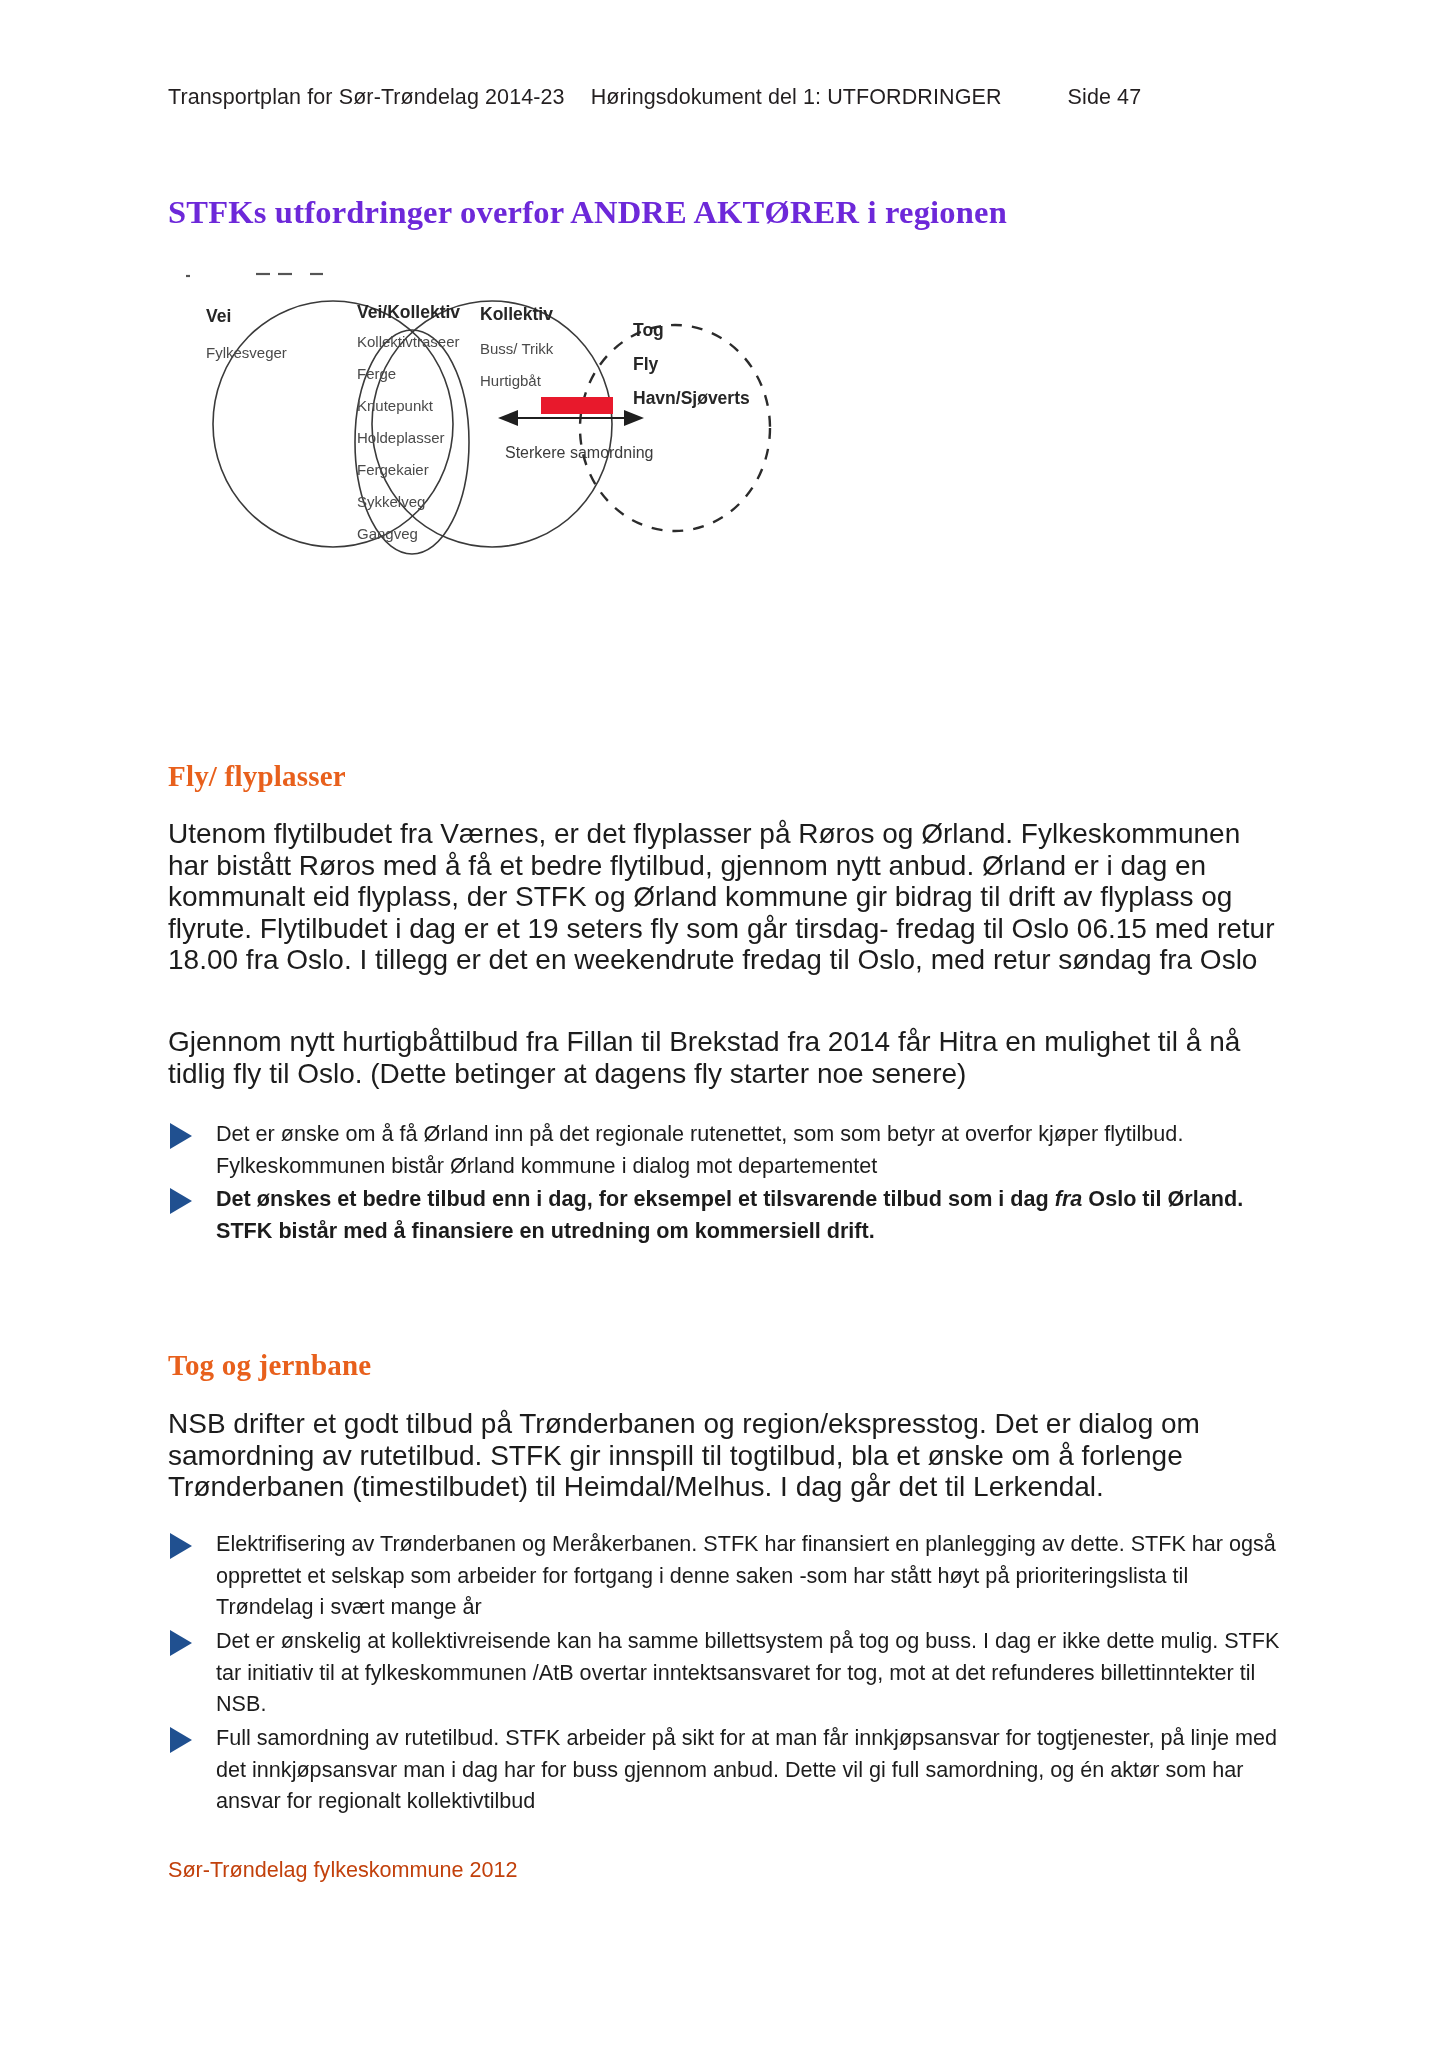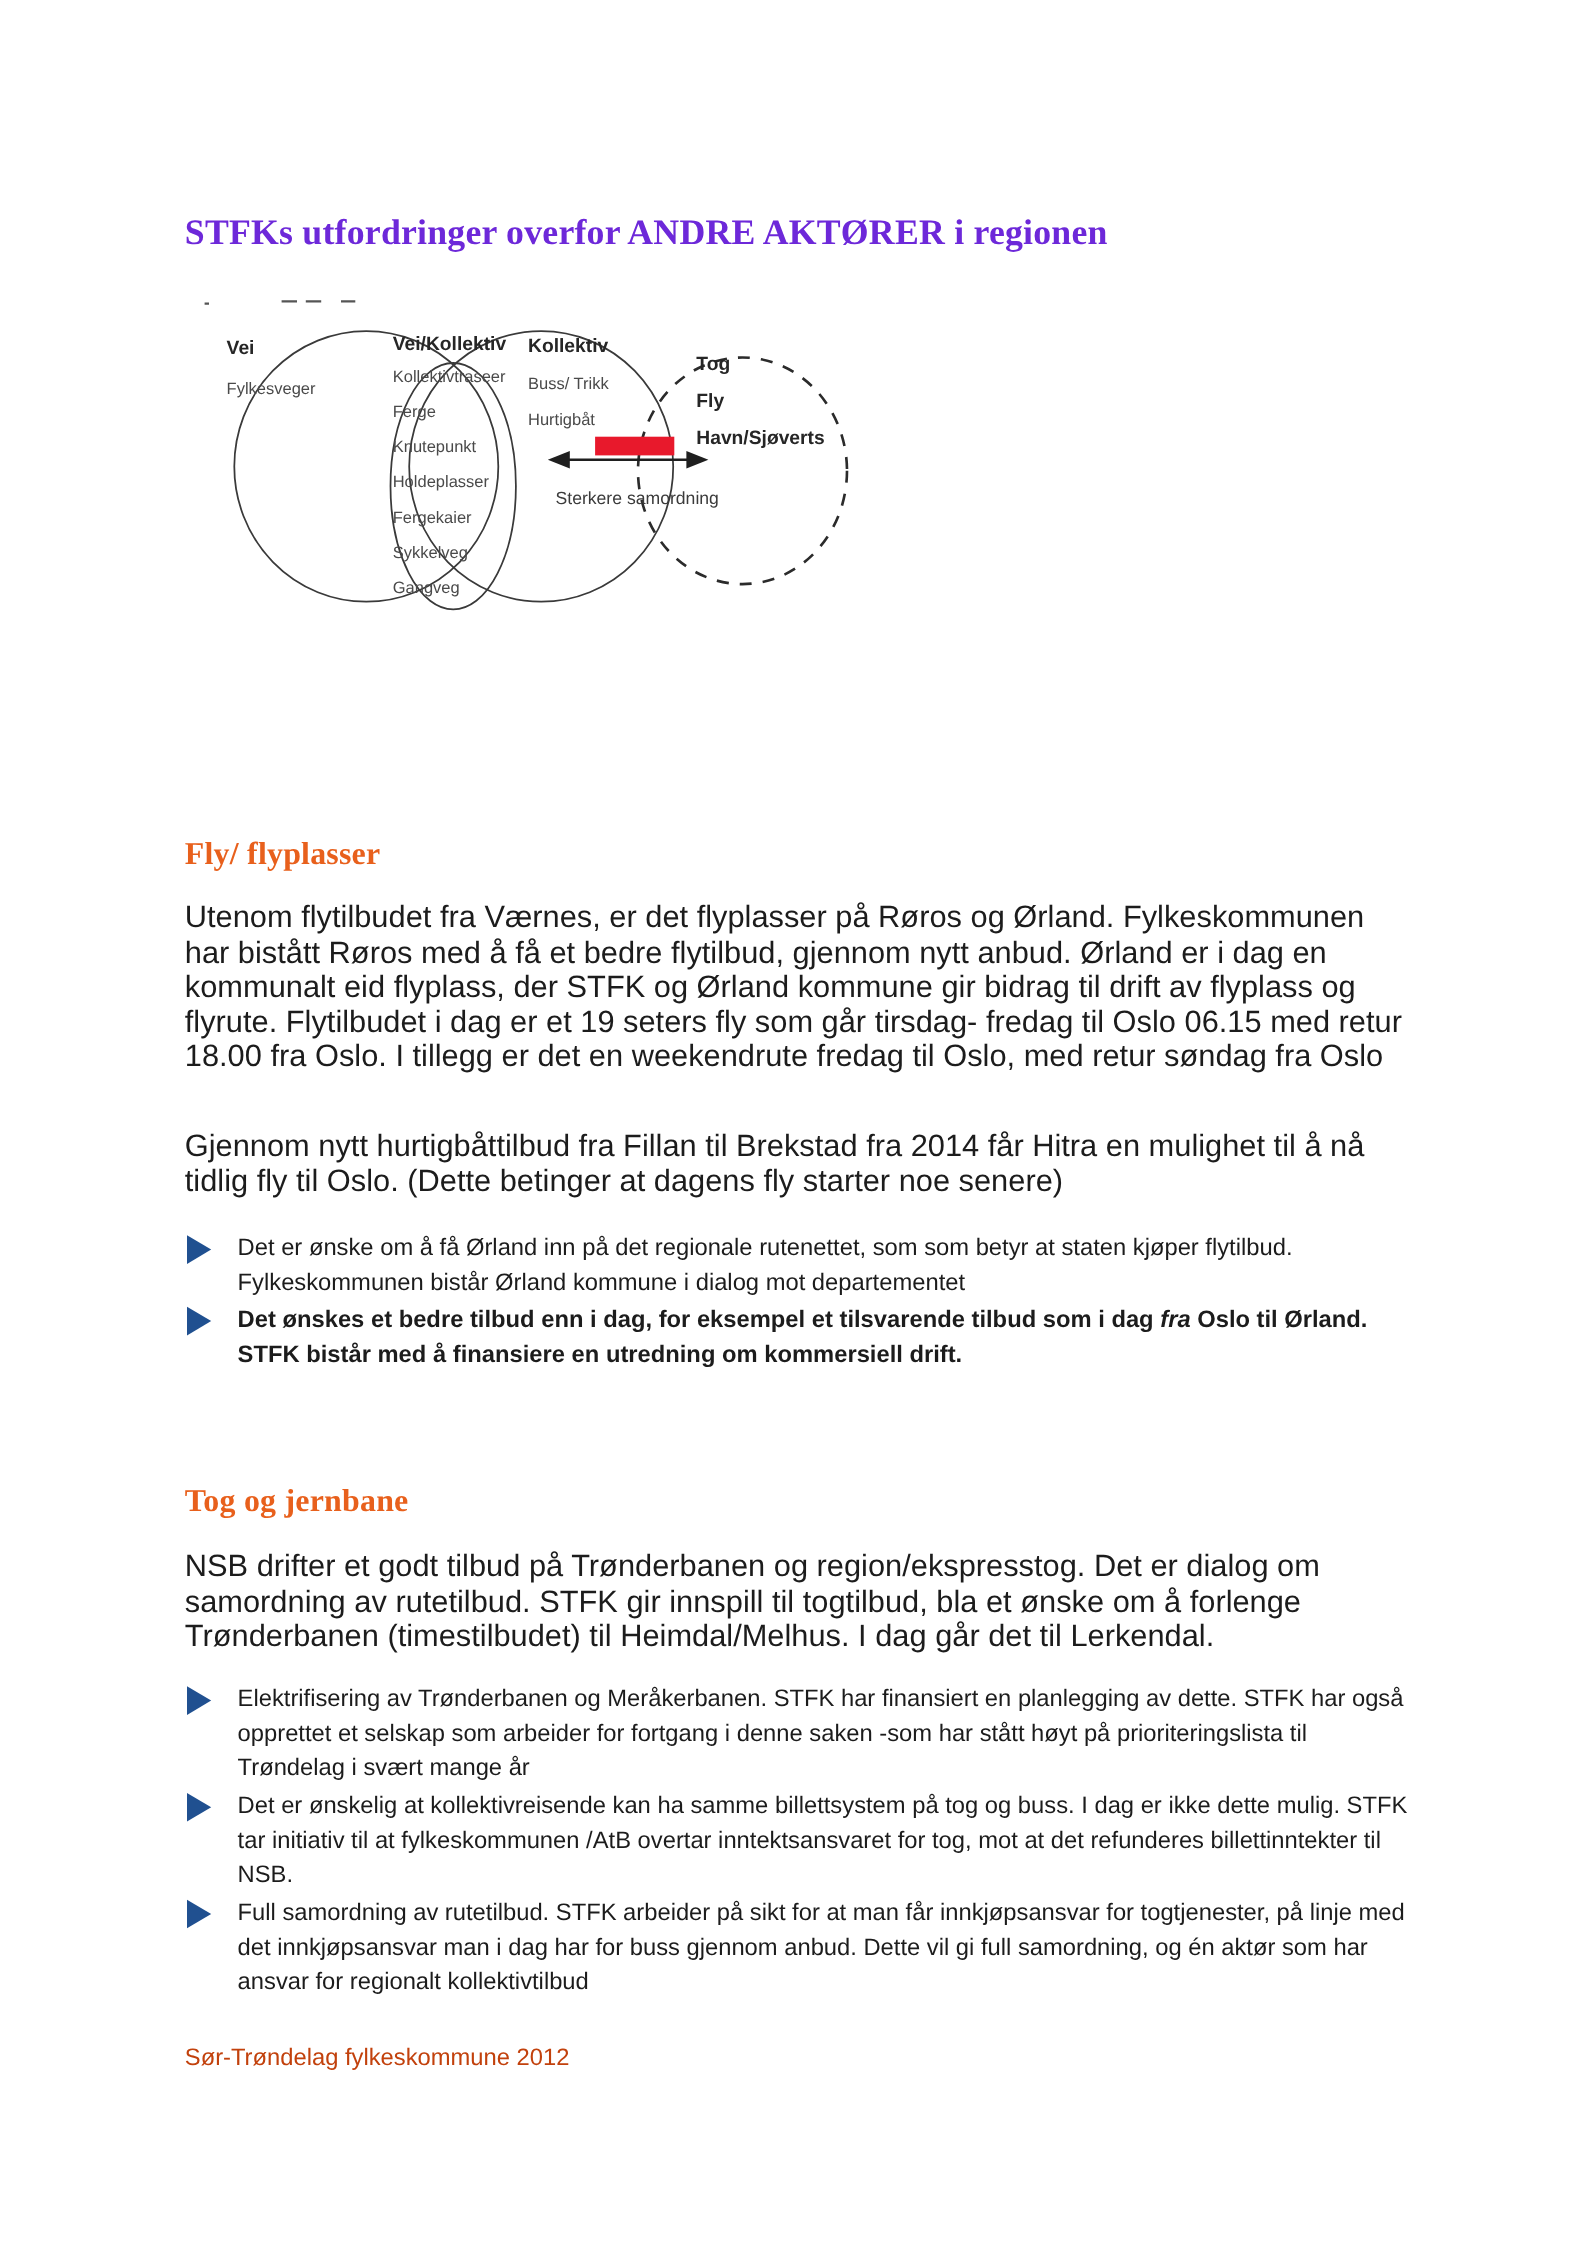--- a/index.html
+++ b/index.html
@@ -146,20 +146,23 @@
     font-size: 21.6px;
     color: #c2410c;
     white-space: nowrap;
   }
 </style>
 </head>
 <body>
 
 <div class="page">
 
+  <div class="runhead">
+    <span class="seg-a">Transportplan for Sør-Trøndelag 2014-23</span><span class="seg-b">Høringsdokument del 1: UTFORDRINGER</span><span class="seg-c">Side 47</span>
+  </div>
 
   <div class="h1-blue">STFKs utfordringer overfor ANDRE AKTØRER i regionen</div>
 
   <div class="figure">
     <svg width="800" height="340" viewBox="0 0 800 340" xmlns="http://www.w3.org/2000/svg">
 
       <g stroke="#555" stroke-width="2.2" fill="none">
         <line x1="26" y1="14" x2="30" y2="14"></line>
         <line x1="96" y1="12" x2="110" y2="12"></line>
         <line x1="118" y1="12" x2="132" y2="12"></line>
@@ -207,21 +210,21 @@
   </div>
 
   <div class="h2-orange" id="h2-fly">Fly/ flyplasser</div>
 
   <div class="para" id="p-fly-1">Utenom flytilbudet fra Værnes, er det flyplasser på Røros og Ørland. Fylkeskommunen  har bistått Røros med å få et bedre flytilbud, gjennom nytt anbud. Ørland er i dag en kommunalt eid flyplass, der STFK og Ørland kommune gir bidrag til drift av flyplass og flyrute.  Flytilbudet i dag er et 19 seters fly som går tirsdag- fredag til Oslo 06.15 med retur 18.00 fra Oslo.  I tillegg er det en weekendrute fredag til Oslo, med retur søndag fra Oslo</div>
 
   <div class="para" id="p-fly-2">Gjennom nytt hurtigbåttilbud fra Fillan til Brekstad fra 2014 får Hitra en mulighet til å nå tidlig fly til Oslo. (Dette betinger at dagens fly starter noe senere)</div>
 
   <div class="bullet" id="b-fly-1">
     <span class="tri"></span>
-    <span class="btxt">Det er ønske om å få Ørland inn på det regionale rutenettet, som  som betyr at staten kjøper flytilbud.  Fylkeskommunen bistår Ørland kommune  i dialog mot departementet</span>
+    <span class="btxt">Det er ønske om å få Ørland inn på det regionale rutenettet, som  som betyr at overfor kjøper flytilbud.  Fylkeskommunen bistår Ørland kommune  i dialog mot departementet</span>
   </div>
 
   <div class="bullet" id="b-fly-2">
     <span class="tri"></span>
     <span class="btxt"> Det ønskes et bedre tilbud enn i dag, for eksempel  et tilsvarende tilbud som i dag <em>fra</em> Oslo til Ørland.  STFK bistår med å finansiere en utredning om kommersiell drift.</span>
   </div>
 
   <div class="h2-orange" id="h2-tog">Tog og jernbane</div>
 
   <div class="para" id="p-tog-1">NSB drifter et godt tilbud på Trønderbanen og region/ekspresstog. Det er dialog om samordning av rutetilbud.   STFK gir innspill til togtilbud, bla et ønske om å forlenge Trønderbanen (timestilbudet) til Heimdal/Melhus.  I dag går det til Lerkendal.</div>

